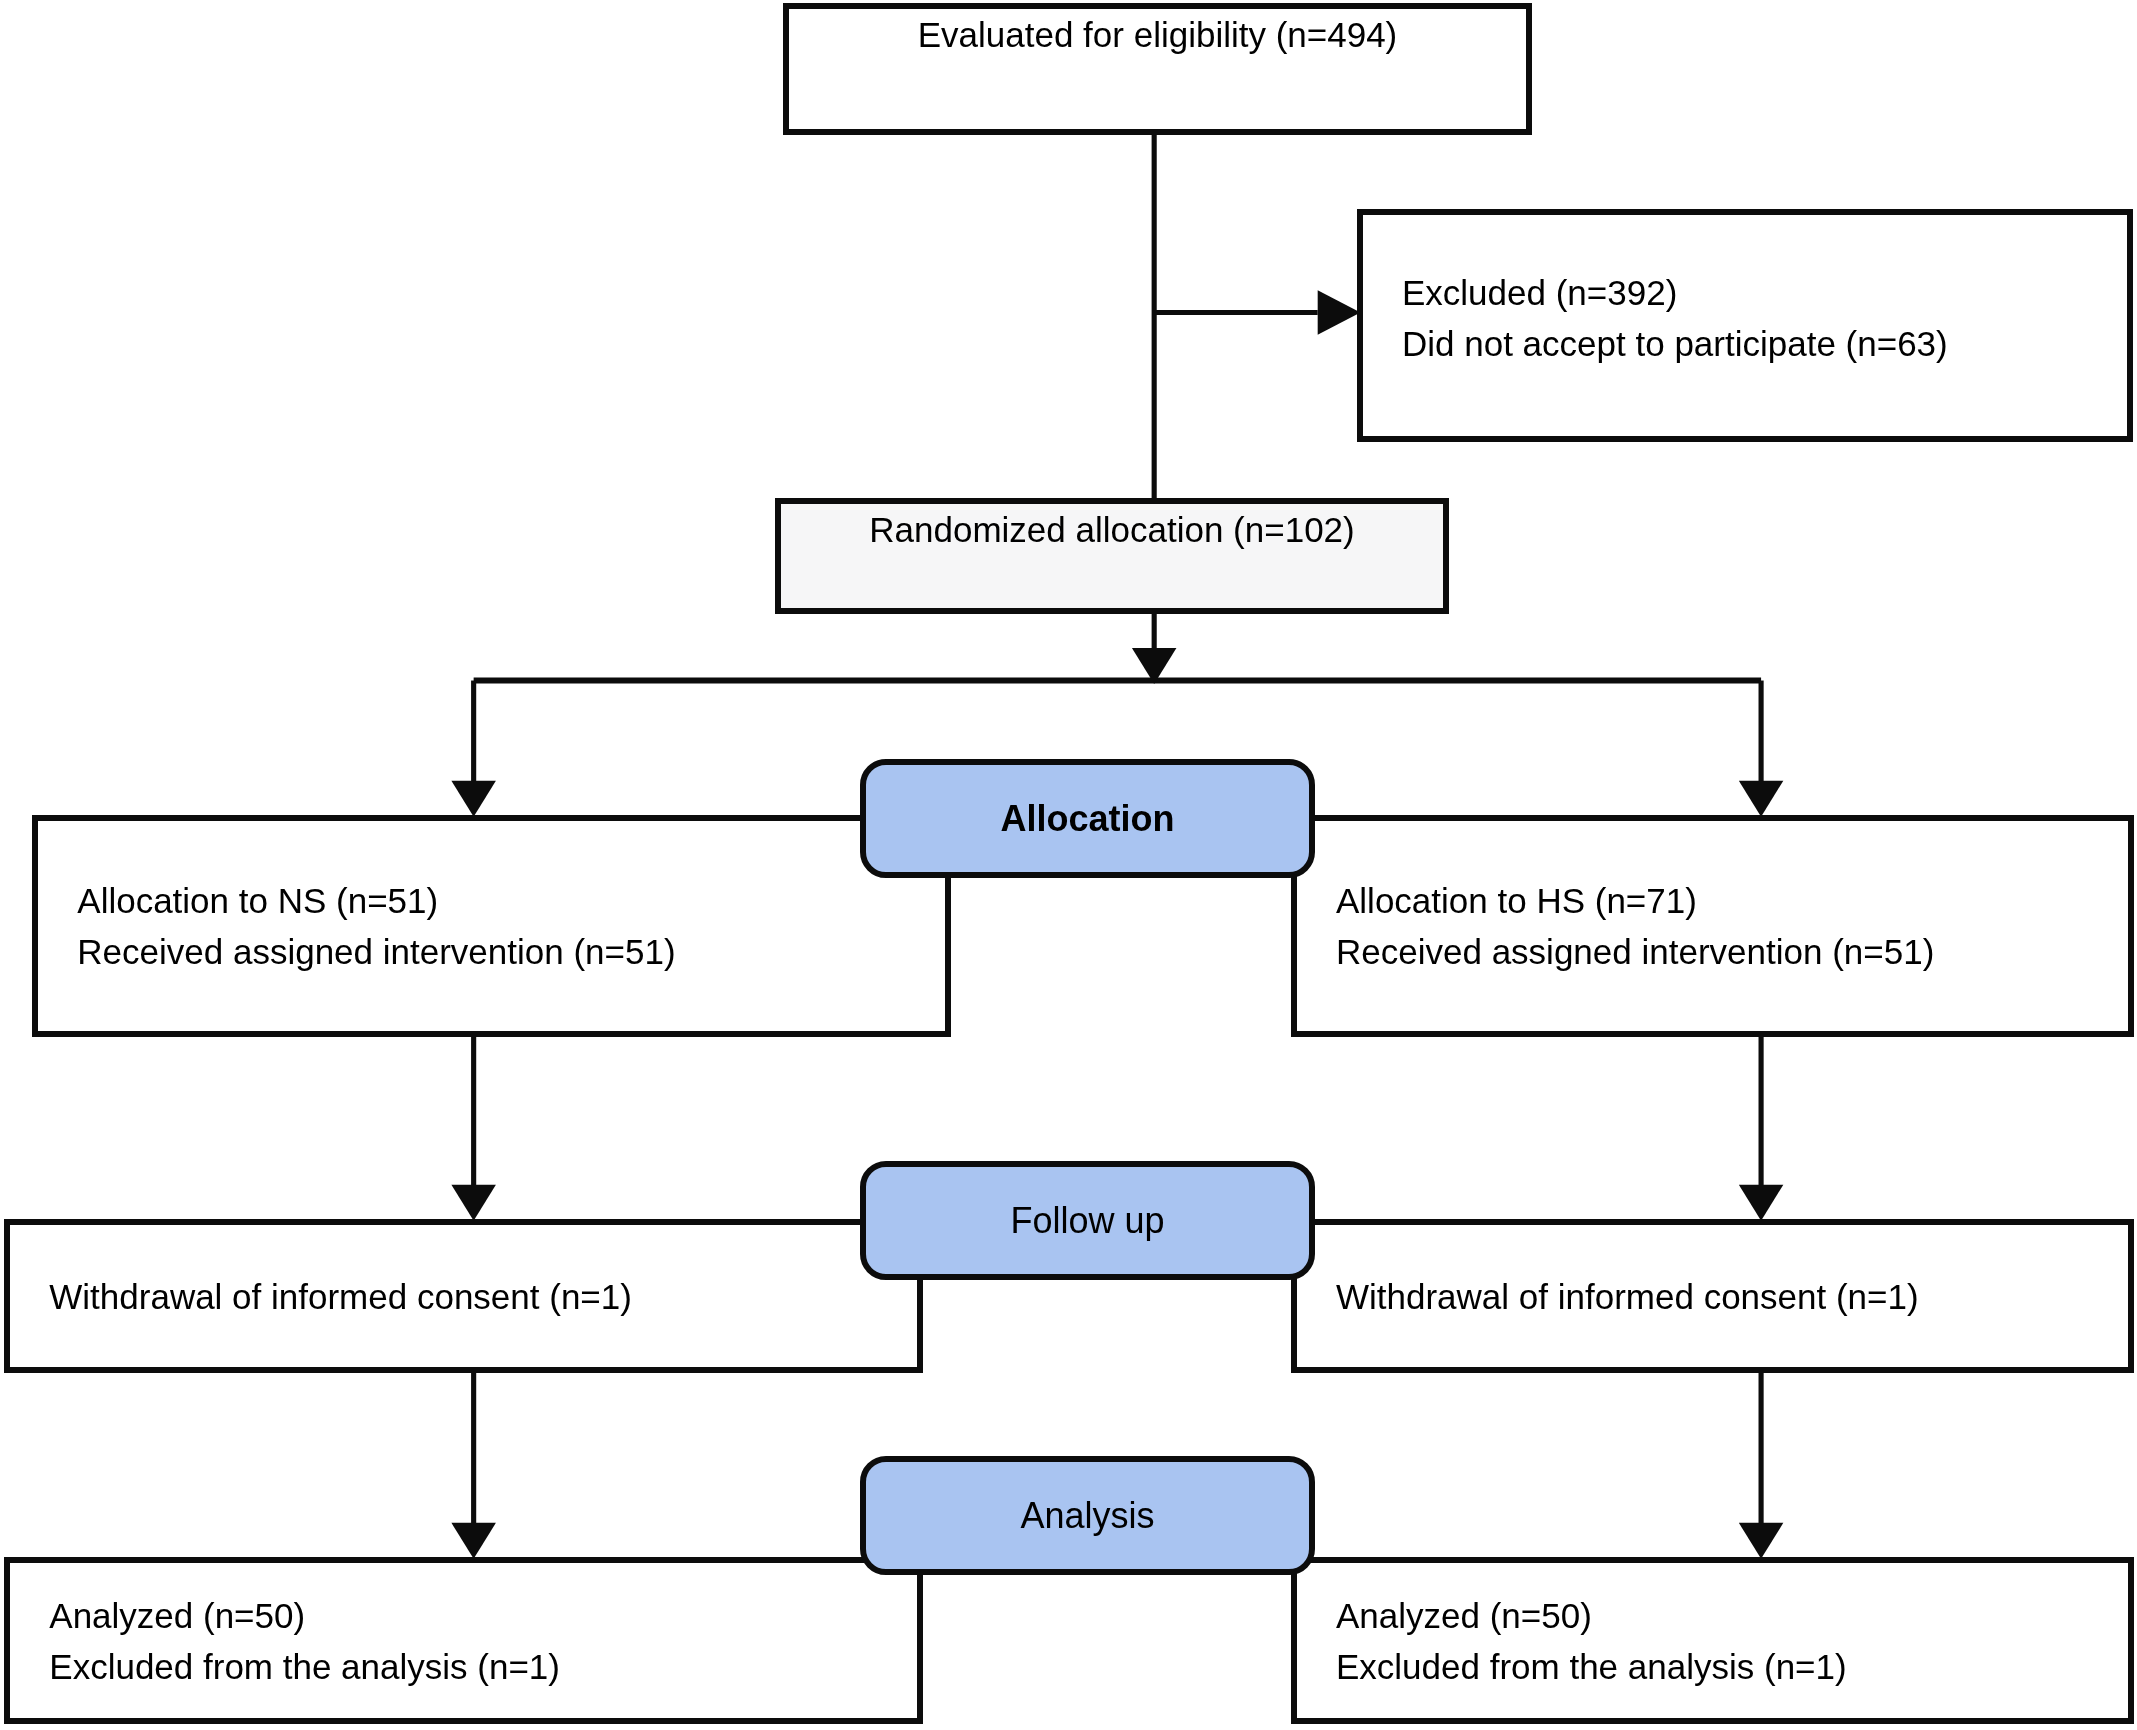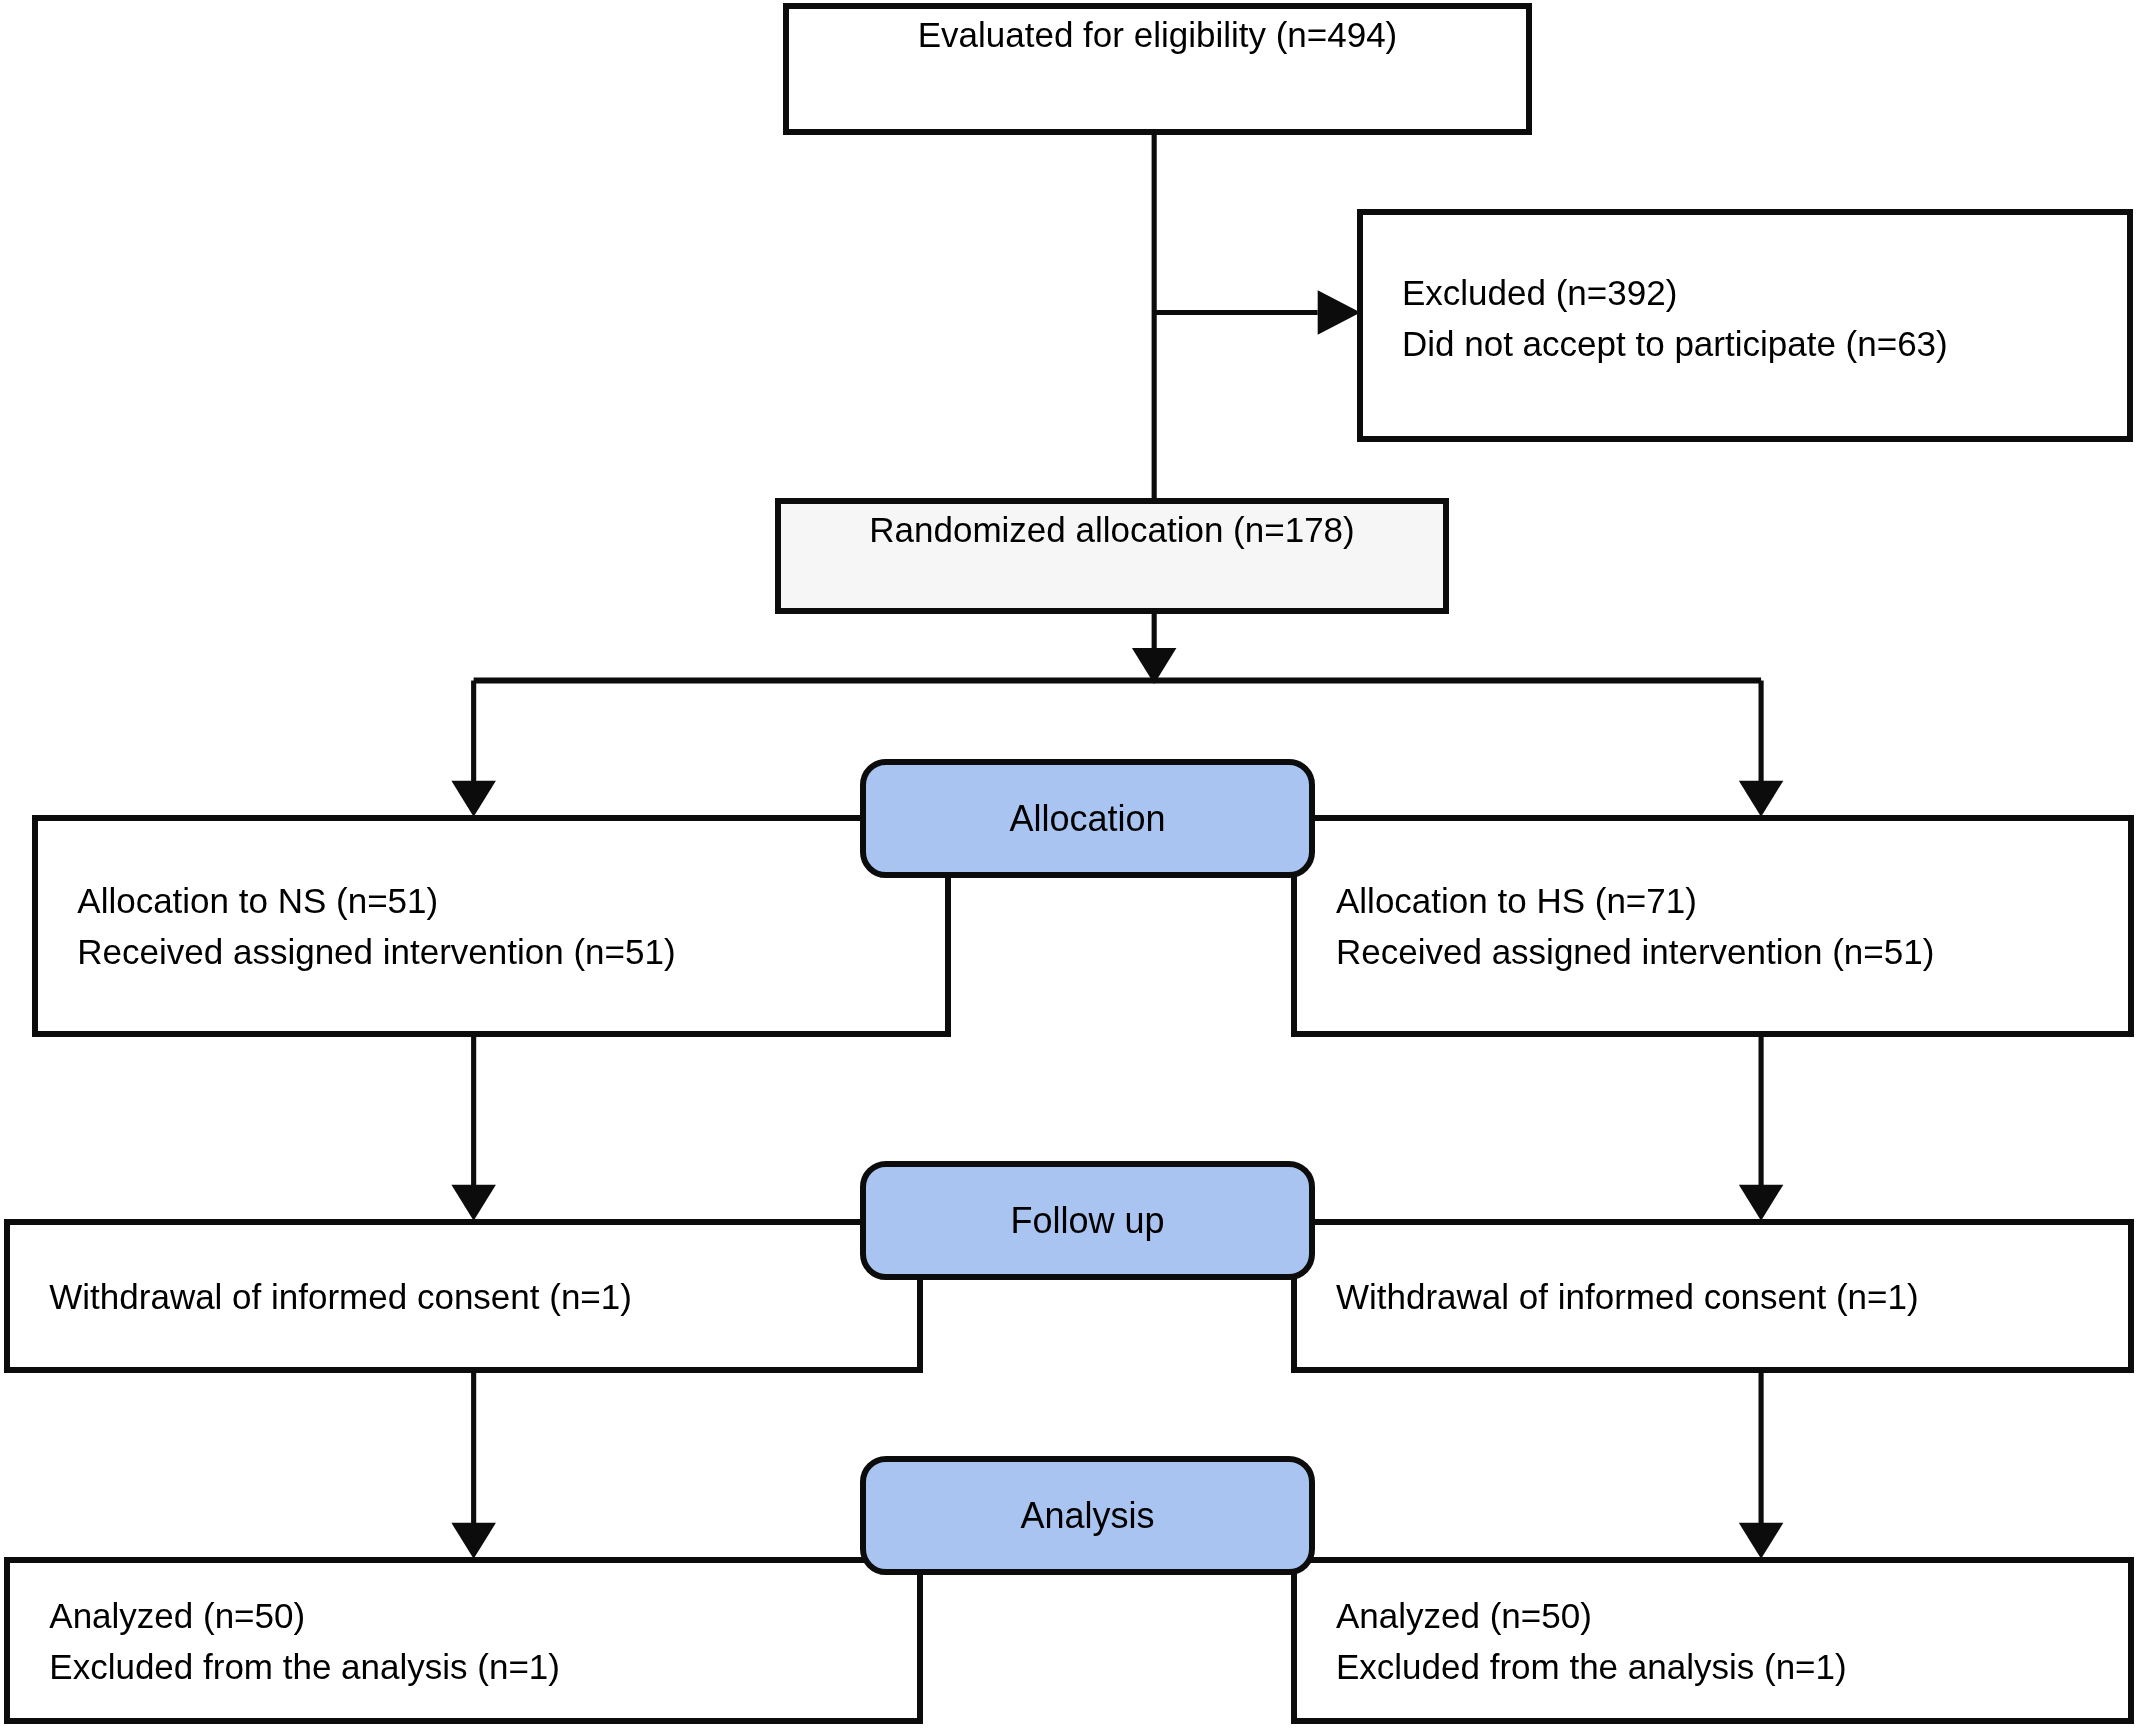--- a/index.html
+++ b/index.html
@@ -75,21 +75,21 @@
   
   #eligibility-box { left: 783px; top: 2.6px;    width: 749px;  height: 132px; }
   #excluded-box    { left: 1357px; top: 209px; width: 776px;  height: 233px; padding-bottom: 15.4px; }
   #randomized-box  { left: 775px; top: 498px;  width: 674px;  height: 116px; }
   #alloc-left      { left: 4.3px;    top: 815px;  width: 919px; height: 222px; margin-left: 28px; }
   #alloc-right     { left: 1291px; top: 815px;  width: 843px;  height: 222px; }
   #followup-left   { left: 4.3px;    top: 1219px; width: 919px; height: 154px; }
   #followup-right  { left: 1291px; top: 1219px; width: 843px;  height: 154px; }
   #analysis-left   { left: 4.3px;    top: 1557px; width: 919px; height: 167px; }
   #analysis-right  { left: 1291px; top: 1557px; width: 843px;  height: 167px; }
-  #stage-allocation { left: 860px; top: 759px; }
+  #stage-allocation { left: 860px; top: 759px; font-weight: bold; }
   #stage-followup   { left: 860px; top: 1161px; }
   #stage-analysis   { left: 860px; top: 1456px; }
 </style>
 </head>
 <body>
 
 <div class="canvas">
 
   <svg class="connectors" width="2138" height="1730" viewBox="0 0 2497 2021">
     <g stroke="#0c0c0c" stroke-width="6" fill="#0c0c0c">
@@ -124,21 +124,21 @@
   <div id="eligibility-box" class="box center-text">
     <span class="line">Evaluated for eligibility (n=494)</span>
   </div>
 
   <div id="excluded-box" class="box left-text">
     <span class="line">Excluded (n=392)</span>
     <span class="line">Did not accept to participate (n=63)</span>
   </div>
 
   <div id="randomized-box" class="box center-text shaded">
-    <span class="line">Randomized allocation (n=178)</span>
+    <span class="line">Randomized allocation (n=102)</span>
   </div>
 
   <div id="alloc-left" class="box left-text">
     <span class="line">Allocation to NS (n=51)</span>
     <span class="line">Received assigned intervention (n=51)</span>
   </div>
   <div id="alloc-right" class="box left-text">
     <span class="line">Allocation to HS (n=71)</span>
     <span class="line">Received assigned intervention (n=51)</span>
   </div>

